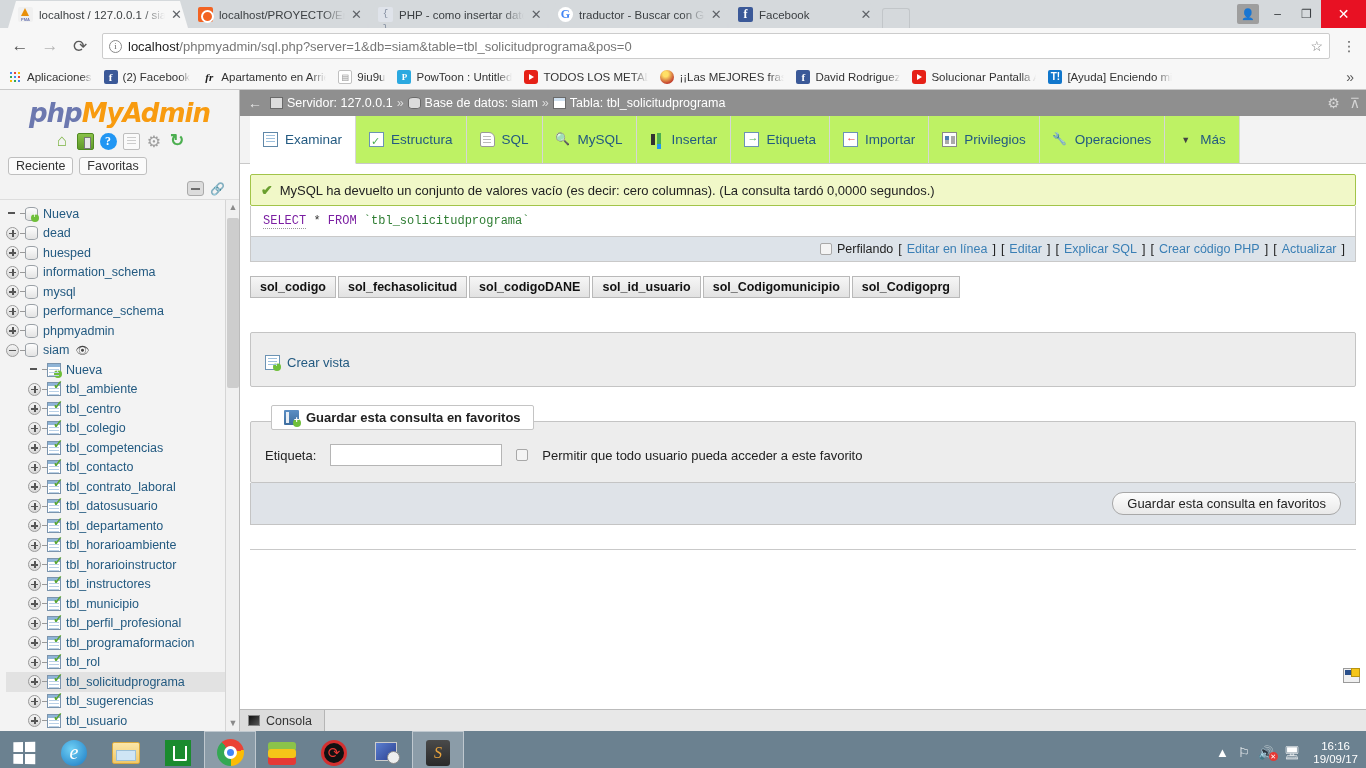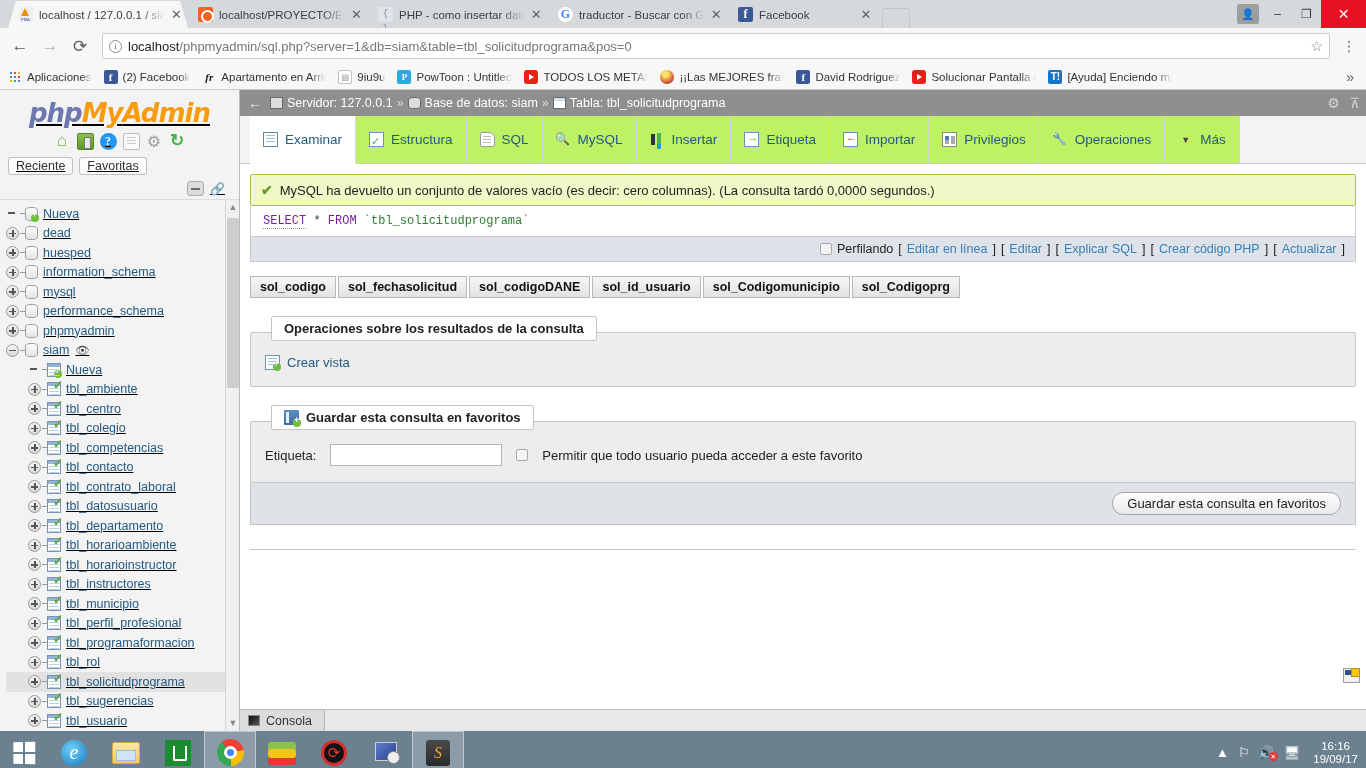--- a/index.html
+++ b/index.html
@@ -137,21 +137,21 @@
   .ico-frases { background: radial-gradient(circle at 40% 30%, #ffe066 20%, #c0392b 75%); border-radius: 50%; }
   .ico-ti { background: #1177cc; font-weight: bold; font-size: 10px; }
   .bm-overflow { margin-left: auto; font-size: 14px; color: #5a5a5a; padding-right: 4px; }
 
   
   #pma { display: flex; width: 1366px; height: 641px; background: #fff; }
 
   
   #sidebar {
     width: 240px; flex: 0 0 240px; background: #f3f3f3; position: relative;
-    border-right: 1px solid #bbb; display: flex; flex-direction: column; text-decoration: underline;
+    border-right: 1px solid #bbb; display: flex; flex-direction: column;
   }
   .pma-logo { text-align: center; padding: 8px 0 2px; font-size: 26px; font-weight: bold;
      font-family: "DejaVu Sans", sans-serif; font-style: italic; letter-spacing: -1px; }
   .pma-logo .php { color: #6c78af; }
   .pma-logo .my { color: #f89b0f; }
   .pma-logo .admin { color: #f89b0f; }
   .pma-icons { display: flex; justify-content: center; gap: 6px; padding: 3px 0 5px; }
   .pmi { width: 17px; height: 17px; position: relative; display: inline-block; }
   .pmi-home::before { content: "⌂"; position: absolute; inset: 0; color: #7cb342;
      font-size: 17px; line-height: 16px; text-align: center; }
@@ -893,23 +893,20 @@
       <div class="colhdr-row">
         <div class="colhdr">sol_codigo</div>
         <div class="colhdr">sol_fechasolicitud</div>
         <div class="colhdr">sol_codigoDANE</div>
         <div class="colhdr">sol_id_usuario</div>
         <div class="colhdr">sol_Codigomunicipio</div>
         <div class="colhdr">sol_Codigoprg</div>
       </div>
 
       <div class="fset">
-        <div class="fset-legend">
-          <span>Operaciones sobre los resultados de la consulta</span>
-        </div>
         <div class="fset-link">
           <span class="legend-ico li-view">
               <span class="plus-badge"></span>
             </span>
           <span>Crear vista</span>
         </div>
       </div>
 
       <div class="fset">
         <div class="fset-legend">

